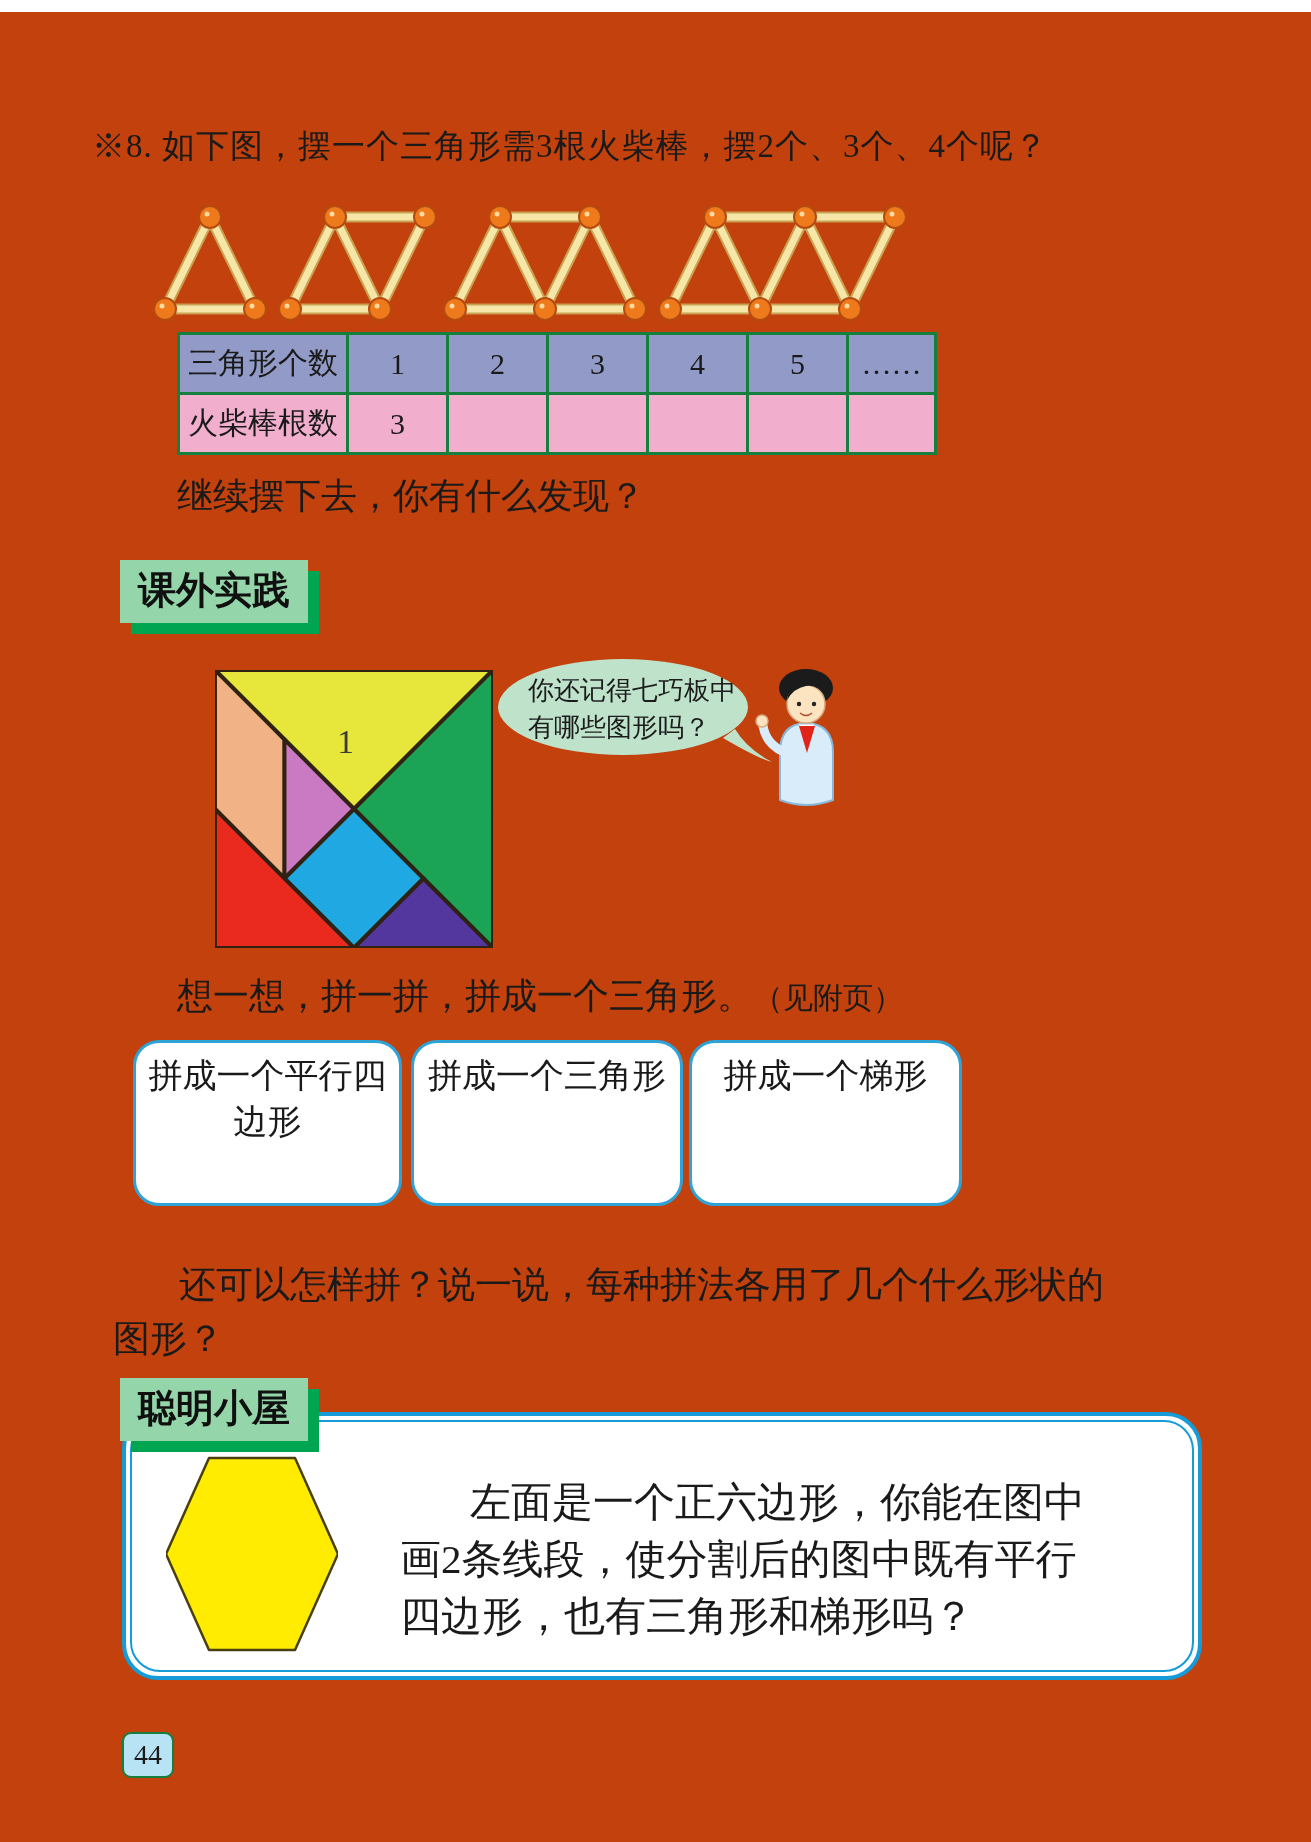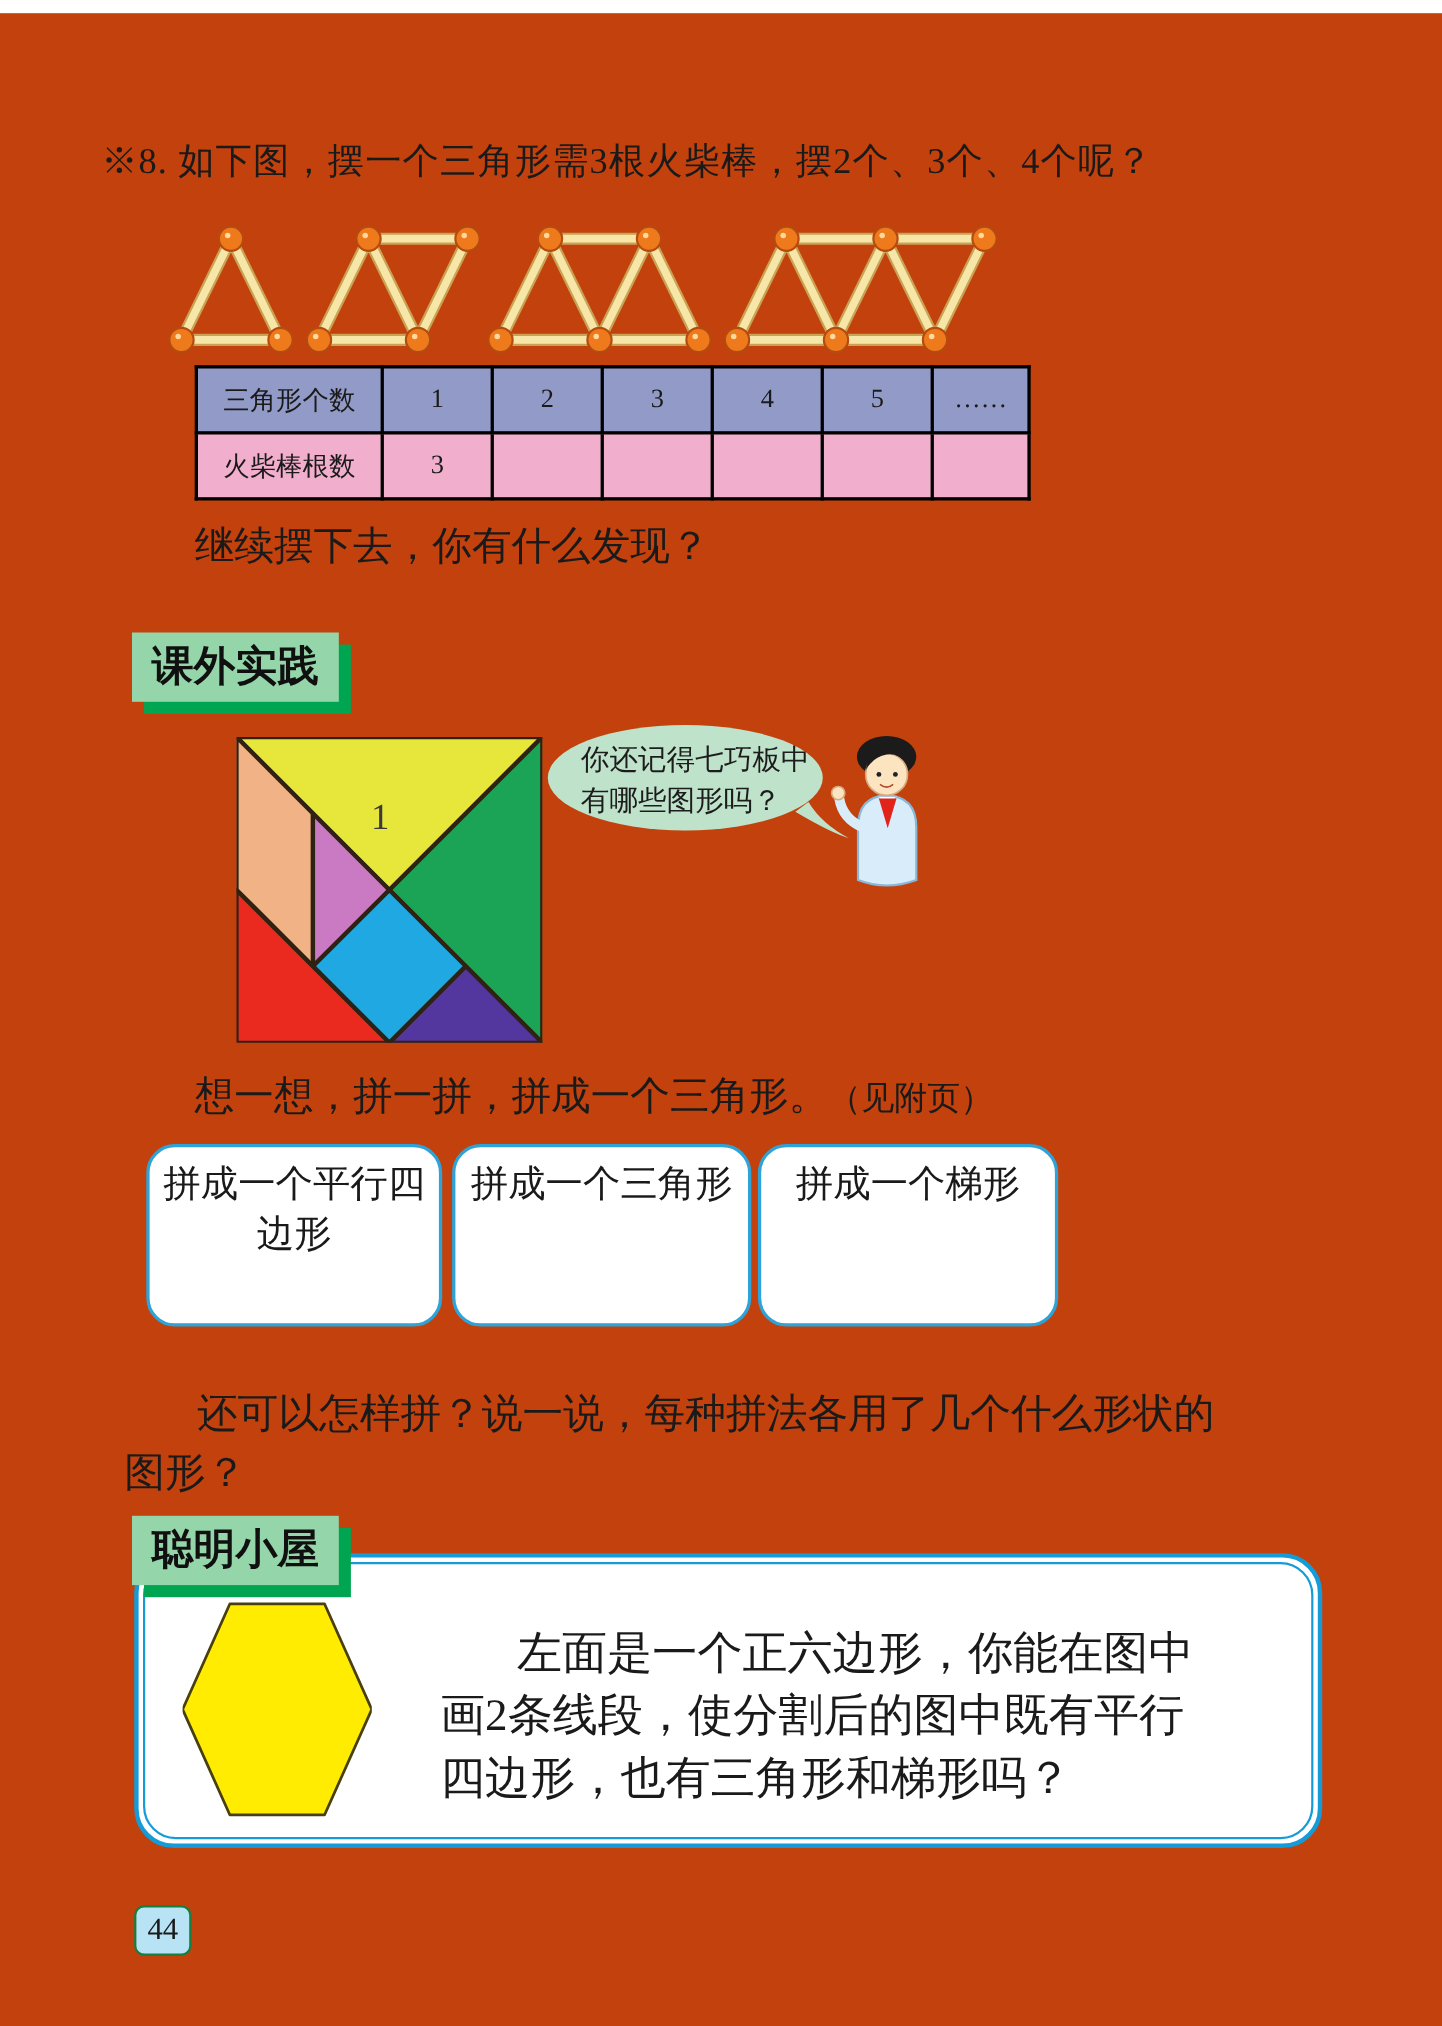--- a/index.html
+++ b/index.html
@@ -7,36 +7,36 @@
     position:relative; width:1311px; height:1842px; background:#c2410c;
     font-family:"Liberation Serif","DejaVu Serif",serif; color:#1a1a1a; overflow:hidden;margin-top:12px;
   }
   .abs { position:absolute; }
 
   .q8-line { left:92px; top:112px; font-size:33px; letter-spacing:1px; }
 
   
   .qtable { border-collapse:collapse; }
   .qtable td {
-    border:3px solid #000000; font-size:24px; text-align:center;
+    border:3px solid #15803d; font-size:30px; text-align:center;
     height:57px; padding:0;
   }
   .row-tri td { background:#929bc7; }
   .row-stick td { background:#f2aecd; }
   .c0 { width:166px; } .cn { width:97px; } .cl { width:85px; }
 
   .followup { left:177px; top:460px; font-size:36px; }
 
   .green-badge {
     font-family:"Liberation Sans","DejaVu Sans",sans-serif;
     font-weight:bold; font-size:38px; color:#101010;
     background:#94d6a9; padding:5px 18px 7px 18px; display:inline-block;
     box-shadow:11px 11px 0 #00a551;
   }
-  .badge1 { left:120px; top:563px; }
+  .badge1 { left:120px; top:548px; }
   .badge2 { left:120px; top:1366px; z-index:5; }
 
   .bubble-text { left:528px; top:660px; font-size:26px; line-height:37px; color:#1c1c1c; }
 
   .instruction { left:177px; top:960px; font-size:36px; }
   .instruction .note { font-size:30px; }
 
   .paste-box {
     position:absolute; top:1028px; height:160px; background:#fff;
     border:3px solid #2ea3d8; border-radius:26px;

